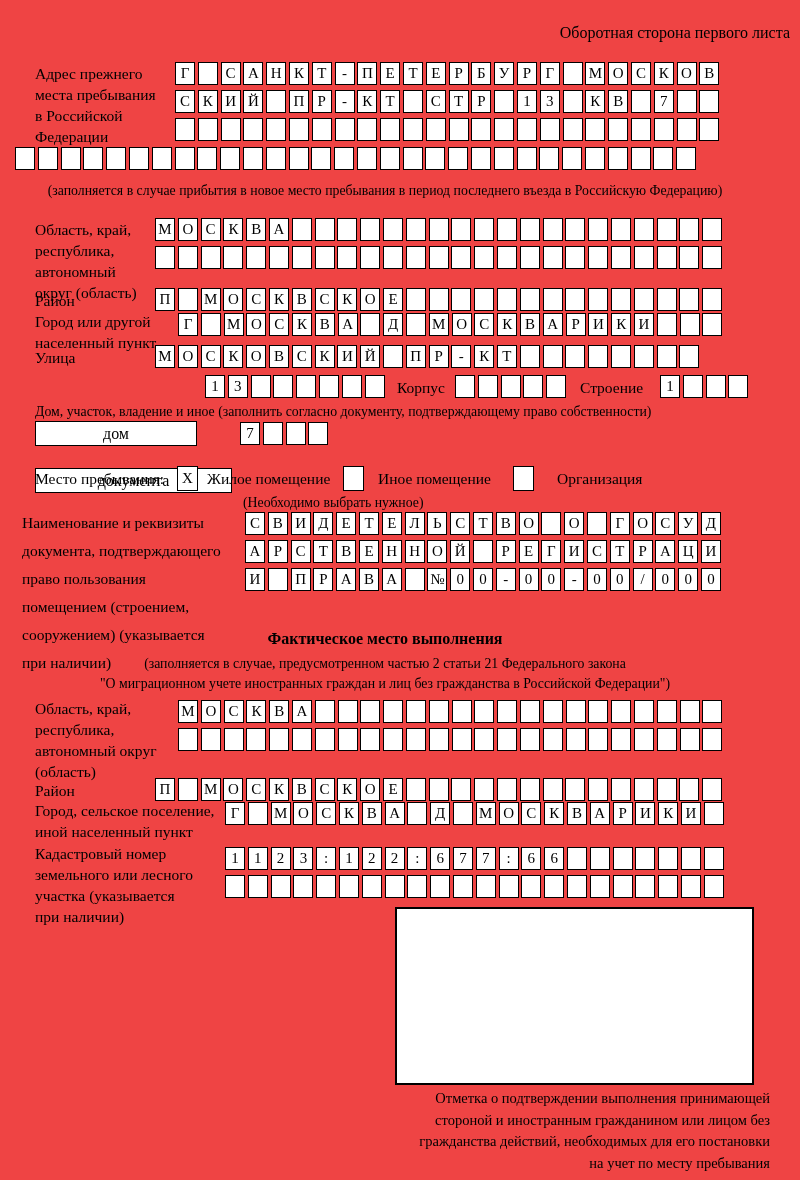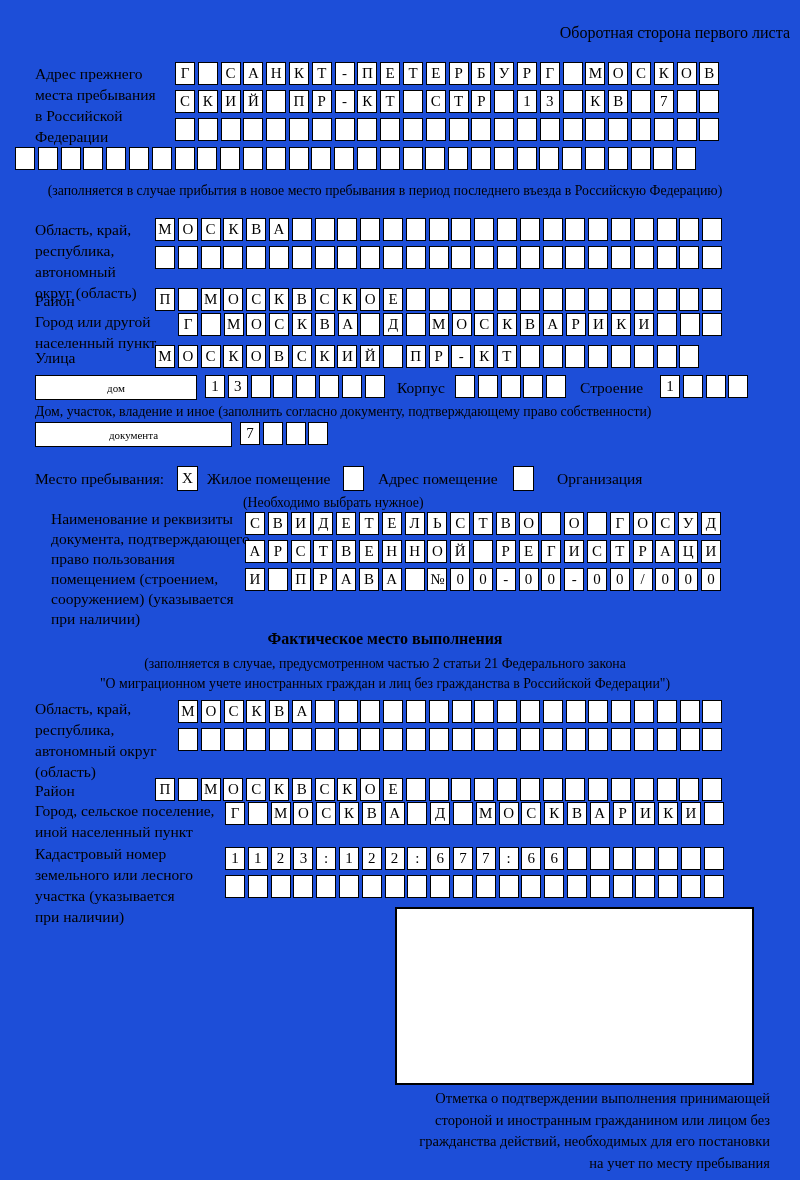--- a/index.html
+++ b/index.html
@@ -1,33 +1,33 @@
 <!DOCTYPE html>
 <html><head>
 <meta charset="utf-8">
 <style>
   html,body{margin:0;padding:0;background:#fff;}
   .sheet{
-    position:relative;width:800px;height:1180px;background:#1d4ed8;color:#000;
+    position:relative;width:800px;height:1180px;background:#ef4444;color:#000;
     font-family:"Liberation Serif",serif;overflow:hidden;
   }
   .abs{position:absolute;}
   .label{font-size:15.5px;line-height:21px;white-space:pre-line;}
   .note{font-size:13.8px;line-height:18px;white-space:pre-line;}
   .title{font-size:16.5px;font-weight:bold;text-align:center;}
   .corner{font-size:16px;text-align:right;}
   .cells{display:flex;gap:2.8px;}
   .cell{
     flex:none;width:18px;height:21px;border:1.5px solid #000;
     display:flex;align-items:center;justify-content:center;
     font-size:15px;background:#fff;
   }
   .widebox{
     border:1.5px solid #000;display:flex;align-items:center;justify-content:center;
-    font-size:11px;height:23px;background:#fff;
+    font-size:16px;height:23px;background:#fff;margin-top:46px;
   }
   .cbox{
     width:19px;height:23px;border:1.6px solid #000;display:flex;
     align-items:center;justify-content:center;font-size:15px;background:#fff;
   }
   .stampbox{border:2px solid #000;background:#fff;}
   .caption{font-size:14.5px;line-height:21.5px;text-align:right;white-space:pre-line;}
 </style>
 </head>
 <body>
@@ -331,26 +331,26 @@
       <span class="cell">7</span>
       <span class="cell"></span>
       <span class="cell"></span>
       <span class="cell"></span>
     </div>
 
   <div class="abs label" style="left:35px;top:468px">Место пребывания:</div>
   <div class="abs cbox" style="left:177px;top:466px">X</div>
   <div class="abs label" style="left:207px;top:468px">Жилое помещение</div>
   <div class="abs cbox" style="left:343px;top:466px"></div>
-  <div class="abs label" style="left:378px;top:468px">Адрес помещение</div>
+  <div class="abs label" style="left:378px;top:468px">Иное помещение</div>
   <div class="abs cbox" style="left:513px;top:466px"></div>
   <div class="abs label" style="left:557px;top:468px">Организация</div>
   <div class="abs note" style="left:243px;top:494px">(Необходимо выбрать нужное)</div>
 
-  <div class="abs label" style="left:51px;top:509px;width:215px;line-height:20px">Наименование и реквизиты
+  <div class="abs label" style="left:22px;top:509px;width:215px;line-height:28px">Наименование и реквизиты
 документа, подтверждающего
 право пользования
 помещением (строением,
 сооружением) (указывается
 при наличии)</div>
   <div class="abs cells" style="left:245px;top:512px">
       <span class="cell">С</span>
       <span class="cell">В</span>
       <span class="cell">И</span>
       <span class="cell">Д</span>

